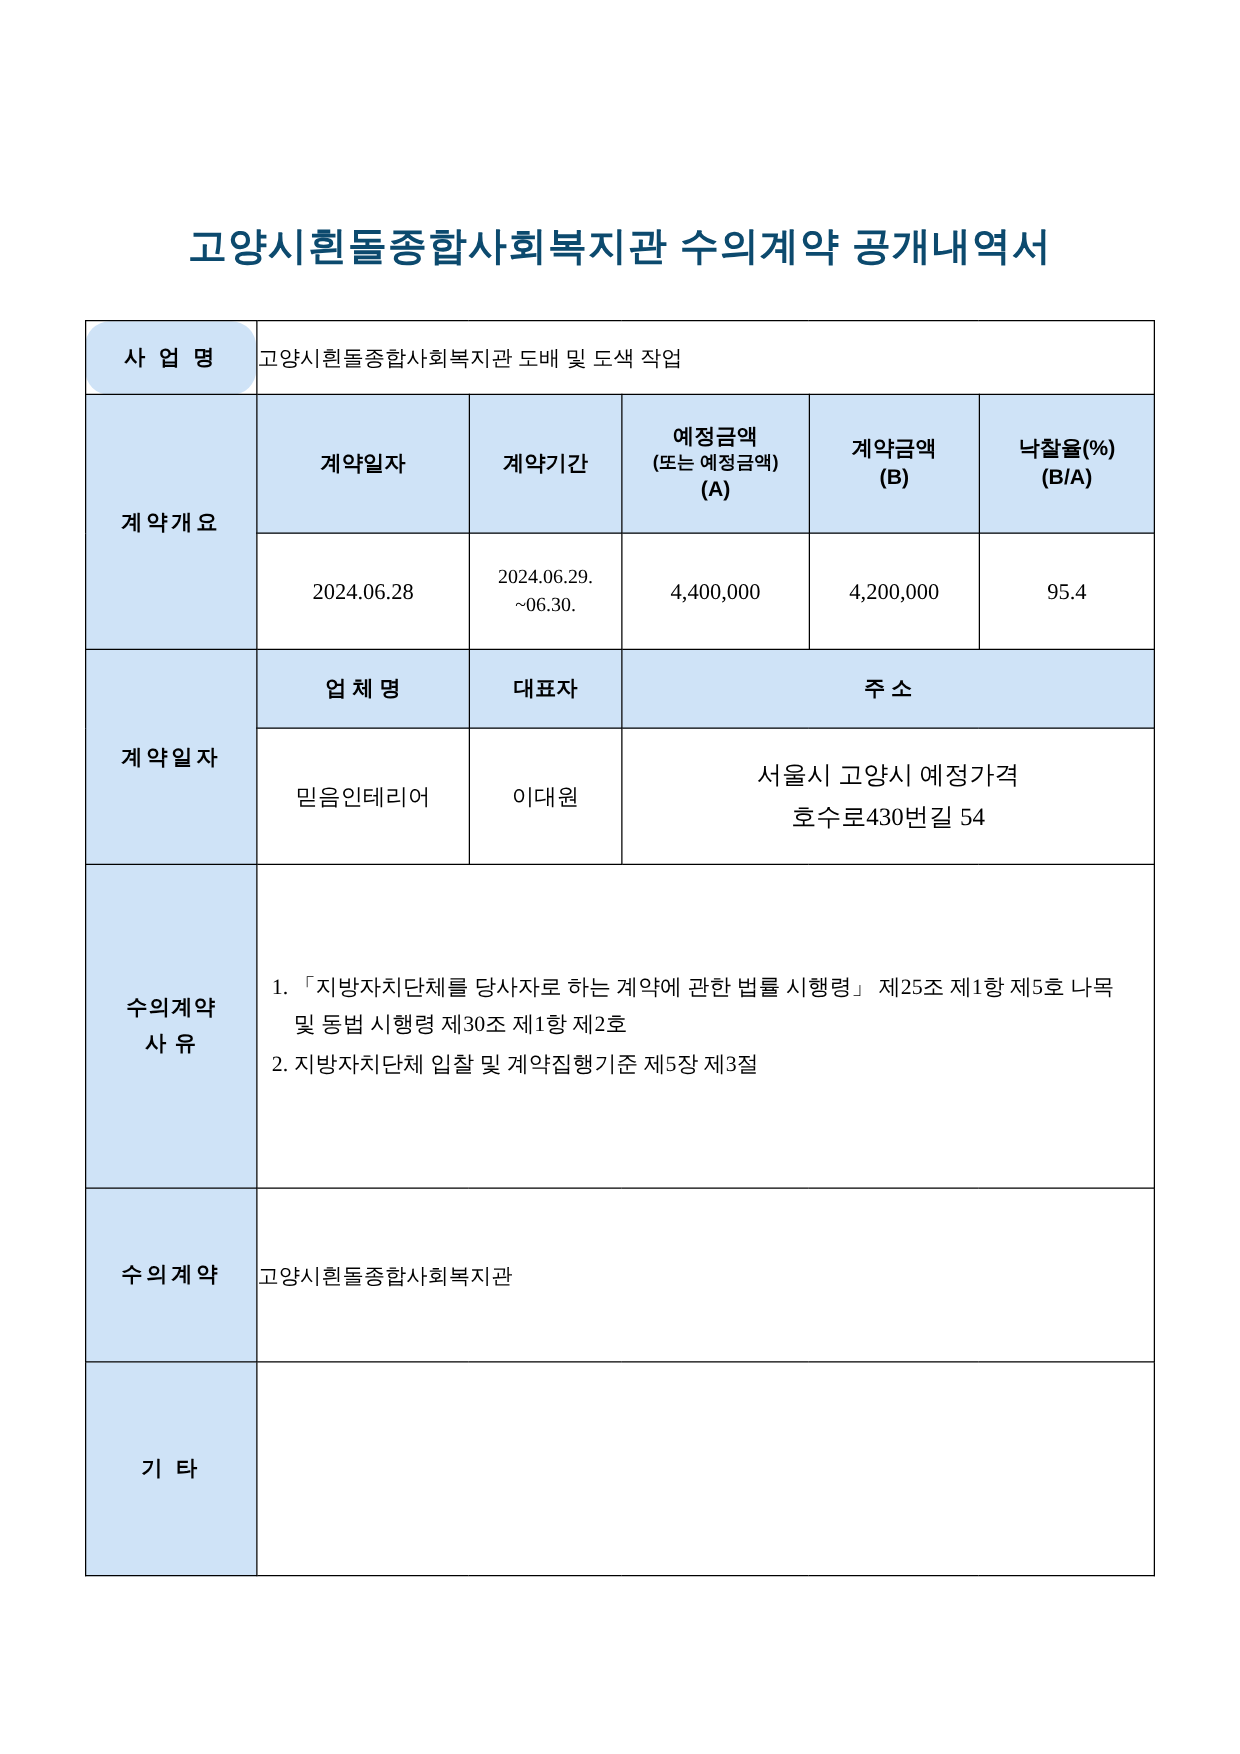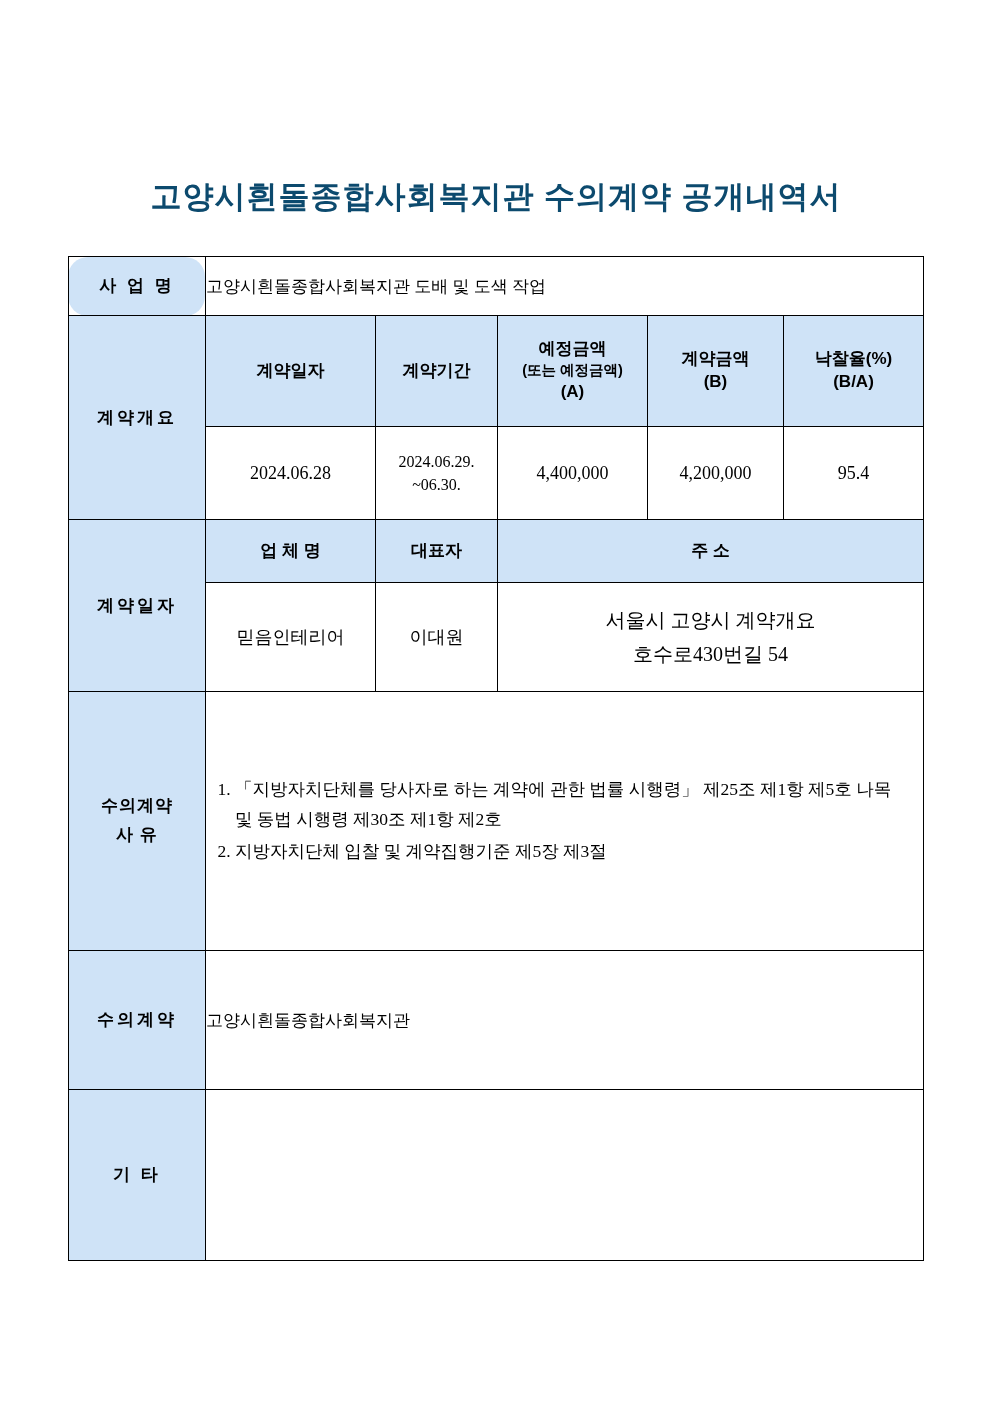--- a/index.html
+++ b/index.html
@@ -160,21 +160,21 @@
       <td class="rowlabel" rowspan="2">계약일자</td>
       <td class="hdr" style="height:62px;">업 체 명</td>
       <td class="hdr">대표자</td>
       <td class="hdr" colspan="3">주                    소</td>
     </tr>
 
     <tr>
       <td class="cellval" style="height:108px;">믿음인테리어</td>
       <td class="cellval">이대원</td>
       <td class="cellval" colspan="3">
-        <div style="font-size:20px; line-height:1.7;">서울시 고양시 계약개요</div>
+        <div style="font-size:20px; line-height:1.7;">서울시 고양시 예정가격</div>
         <div style="font-size:20px; line-height:1.7;font-family:Liberation Serif, serif;">호수로430번길 54</div>
       </td>
     </tr>
 
     <tr>
       <td class="rowlabel two-line two-col-label" style="height:258px;">
         <div>수의계약</div>
         <div>사      유</div>
       </td>
       <td class="reason-cell" colspan="5">

